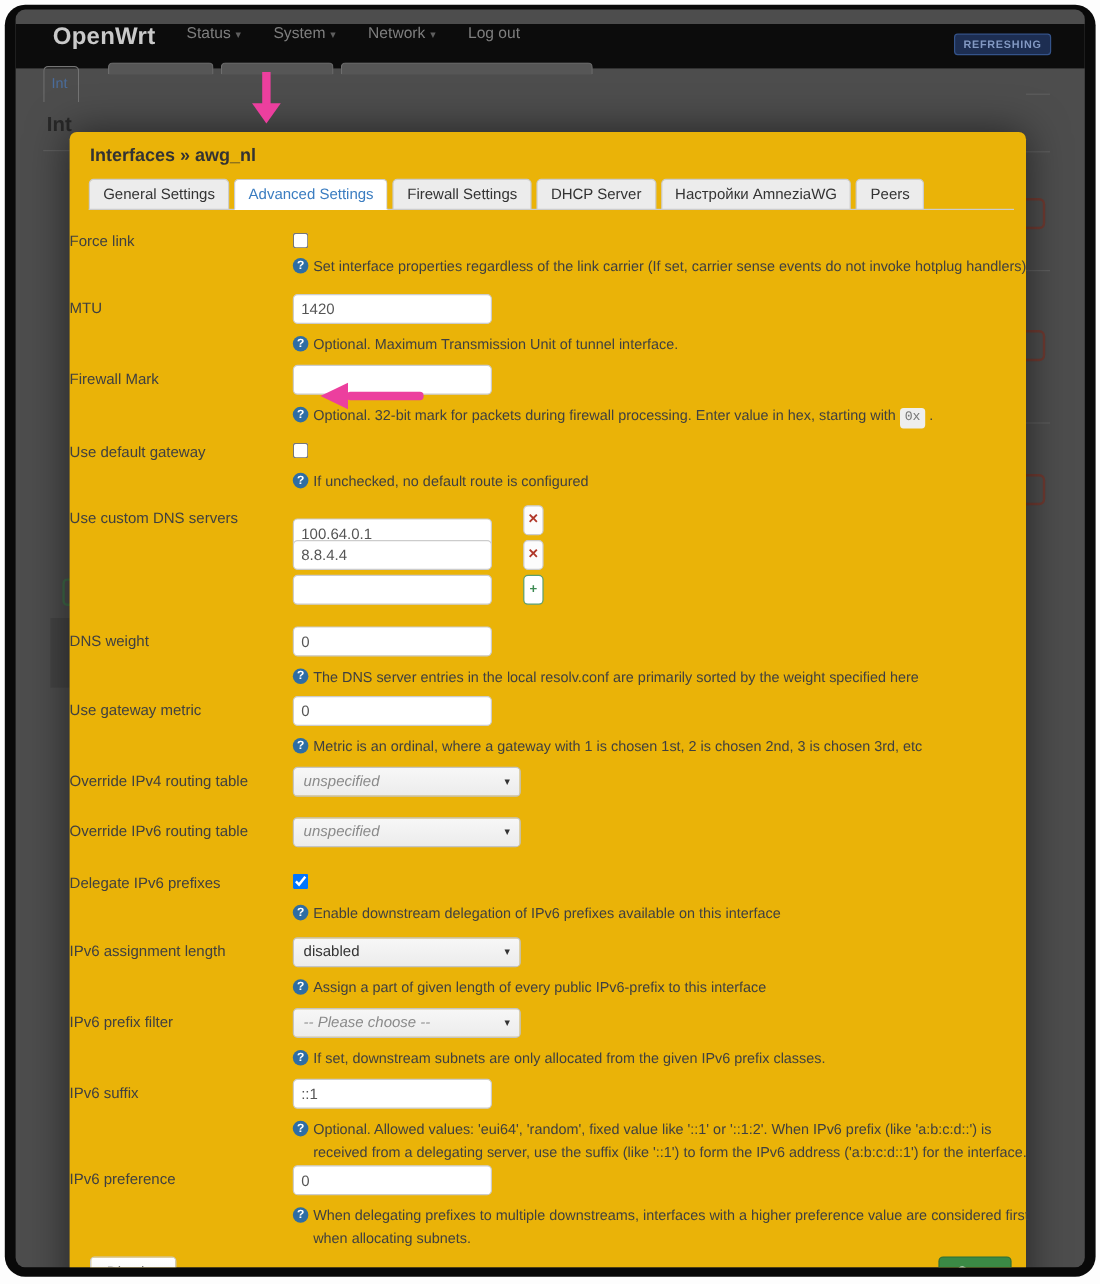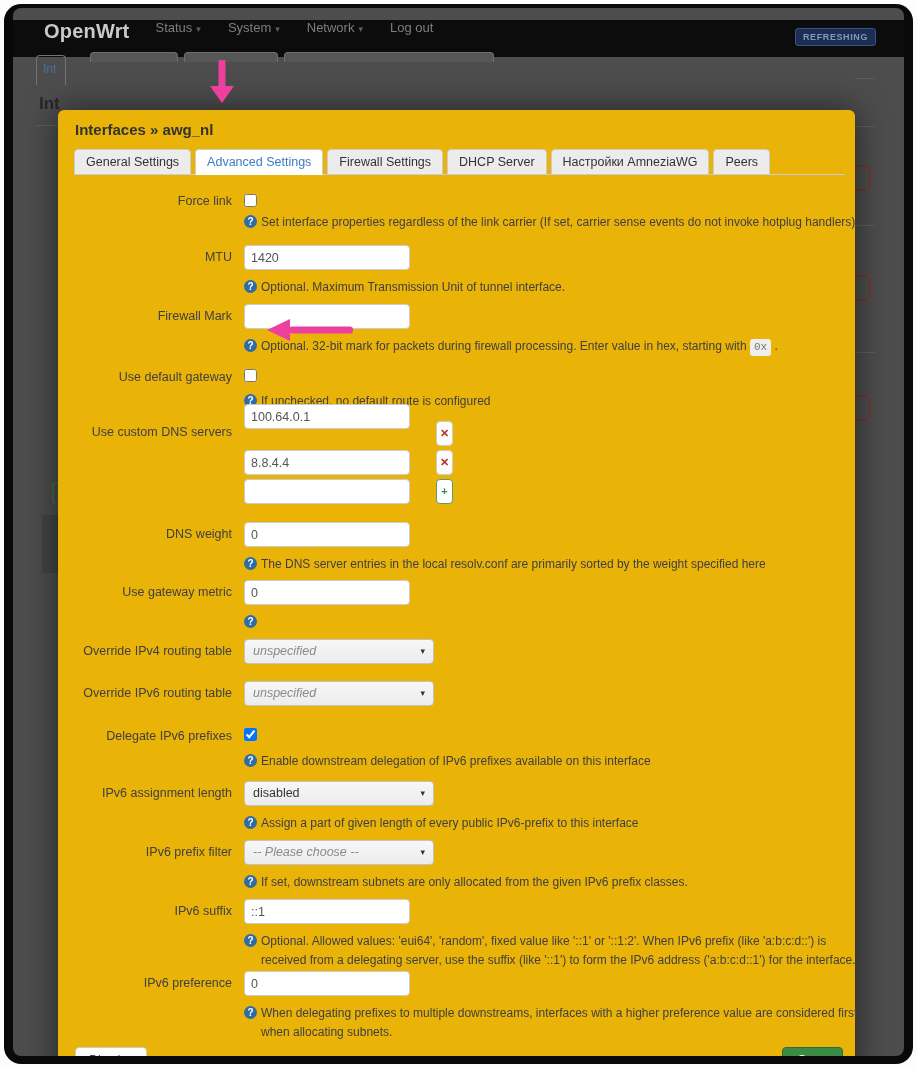--- a/index.html
+++ b/index.html
@@ -26,21 +26,21 @@
   .bg-greenbox { left: 39px; top: 474px; width: 16px; height: 23px; border: 2px solid #3f6a49; border-radius: 4px; }
   .bg-darkcell { left: 29px; top: 507px; width: 24px; height: 58px; background: #444444; }
 
   
   .modal { position: absolute; z-index: 2; left: 45px; top: 54px; width: 797px; height: 978px; background: #eab308; border-radius: 6px; box-shadow: 0 0 34px rgba(0,0,0,.55); margin-top: 48px; }
   .m-title { position: absolute; left: 17px; top: 11px; font-size: 15px; font-weight: bold; color: #333; }
   .tabbar { position: absolute; left: 16px; right: 10px; top: 39px; height: 26px; border-bottom: 1px solid #ccc; display: flex; align-items: flex-end; }
   .tab { font-size: 12.5px; color: #333; background: #ececec; border: 1px solid #ccc; border-radius: 4px 4px 0 0; padding: 5px 11px 5px 11px; margin-right: 4px; margin-bottom: -1px; cursor: pointer; white-space: nowrap; }
   .tab.active { background: #fff; color: #3b7dc1; border-bottom-color: #fff; }
 
-  .flabel { position: absolute; left: 0; width: 174px; text-align: right; font-size: 12.5px; color: #404040; }
+  .flabel { position: absolute; left: 0; width: 174px; font-size: 12.5px; color: #404040; }
   .tinput { position: absolute; left: 186px; width: 166px; height: 25px; border: 1px solid #ccc; border-radius: 4px; padding: 0 6px; font-size: 12.5px; color: #555; background: #fff; font-family: "Liberation Sans", sans-serif; }
   .fcheck { position: absolute; left: 186px; width: 13px; height: 13px; }
   .fselect { position: absolute; left: 186px; width: 190px; height: 25px; background: linear-gradient(#f7f7f7,#ececec); border: 1px solid #c4c4c4; border-radius: 4px; font-size: 12.5px; line-height: 23px; padding: 0 8px; color: #333; cursor: pointer; }
   .fselect.ph { color: #8a8a8a; font-style: italic; }
   .fselect .sel-caret { position: absolute; right: 8px; top: 0; font-size: 9px; color: #333; font-style: normal; line-height: 23px; }
   .fhelp { position: absolute; left: 186px; width: 628px; font-size: 12px; color: #404040; line-height: 1.55; padding-left: 17px; }
   .hicon { position: absolute; left: 0; top: 2px; width: 13px; height: 13px; border-radius: 50%; background: #2e6da4; color: #fff; font-size: 10px; font-weight: bold; text-align: center; line-height: 13px; }
   .code { display: inline-block; background: #eee; border-radius: 3px; color: #777; font-family: "Liberation Mono", monospace; font-size: 11px; padding: 0 4px; }
   .sbtn { position: absolute; left: 378px; width: 17px; height: 25px; border-radius: 4px; font-size: 11px; font-weight: bold; text-align: center; line-height: 22px; cursor: pointer; }
   .sbtn-x { border: 1px solid #ccc; background: #fcfcfc; color: #b0382a; }
@@ -106,34 +106,34 @@
 
       <div class="flabel" style="top:199px;">Firewall Mark</div>
       <input type="text" class="tinput" style="top: 194px;" value="">
       <div class="fhelp" style="top:227px;"><span class="hicon">?</span><span>Optional. 32-bit mark for packets during firewall processing. Enter value in hex, starting with</span> <span class="code">0x</span> <span>.</span></div>
 
       <div class="flabel" style="top:260px;">Use default gateway</div>
       <input type="checkbox" class="fcheck" style="top: 259px;">
       <div class="fhelp" style="top:282px;"><span class="hicon">?</span><span>If unchecked, no default route is configured</span></div>
 
       <div class="flabel" style="top:315px;">Use custom DNS servers</div>
-      <input type="text" class="tinput" style="top: 294px;" value="100.64.0.1">
+      <input type="text" class="tinput" style="top: 322px;" value="100.64.0.1">
       <div class="sbtn sbtn-x" style="top:311px;">✕</div>
       <input type="text" class="tinput" style="top: 340px;" value="8.8.4.4">
       <div class="sbtn sbtn-x" style="top:340px;">✕</div>
       <input type="text" class="tinput" style="top: 369px;" value="">
       <div class="sbtn sbtn-plus" style="top:369px;">+</div>
 
       <div class="flabel" style="top:417px;">DNS weight</div>
       <input type="text" class="tinput" style="top: 412px;" value="0">
       <div class="fhelp" style="top:445px;"><span class="hicon">?</span><span>The DNS server entries in the local resolv.conf are primarily sorted by the weight specified here</span></div>
 
       <div class="flabel" style="top:475px;">Use gateway metric</div>
       <input type="text" class="tinput" style="top: 470px;" value="0">
-      <div class="fhelp" style="top:503px;"><span class="hicon">?</span></div>
+      <div class="fhelp" style="top:503px;"><span class="hicon">?</span><span>Metric is an ordinal, where a gateway with 1 is chosen 1st, 2 is chosen 2nd, 3 is chosen 3rd, etc</span></div>
 
       <div class="flabel" style="top:534px;">Override IPv4 routing table</div>
       <div class="fselect ph" style="top:529px;"><span>unspecified</span><span class="sel-caret">▾</span></div>
 
       <div class="flabel" style="top:576px;">Override IPv6 routing table</div>
       <div class="fselect ph" style="top:571px;"><span>unspecified</span><span class="sel-caret">▾</span></div>
 
       <div class="flabel" style="top:619px;">Delegate IPv6 prefixes</div>
       <input type="checkbox" class="fcheck" style="top: 618px;" checked="checked">
       <div class="fhelp" style="top:642px;"><span class="hicon">?</span><span>Enable downstream delegation of IPv6 prefixes available on this interface</span></div>

